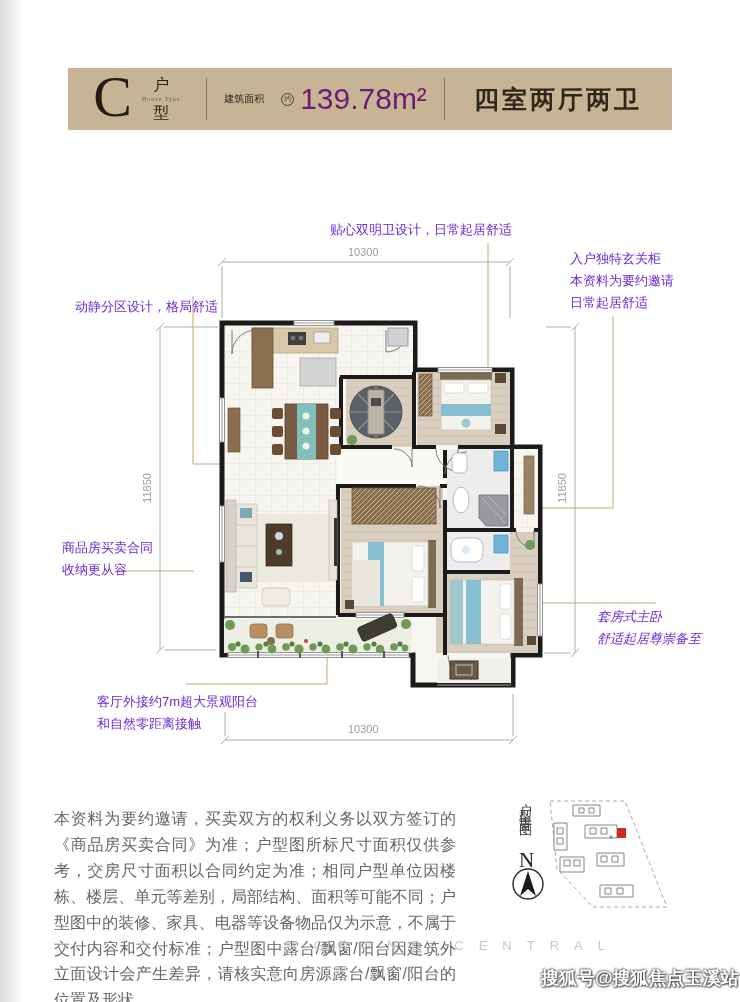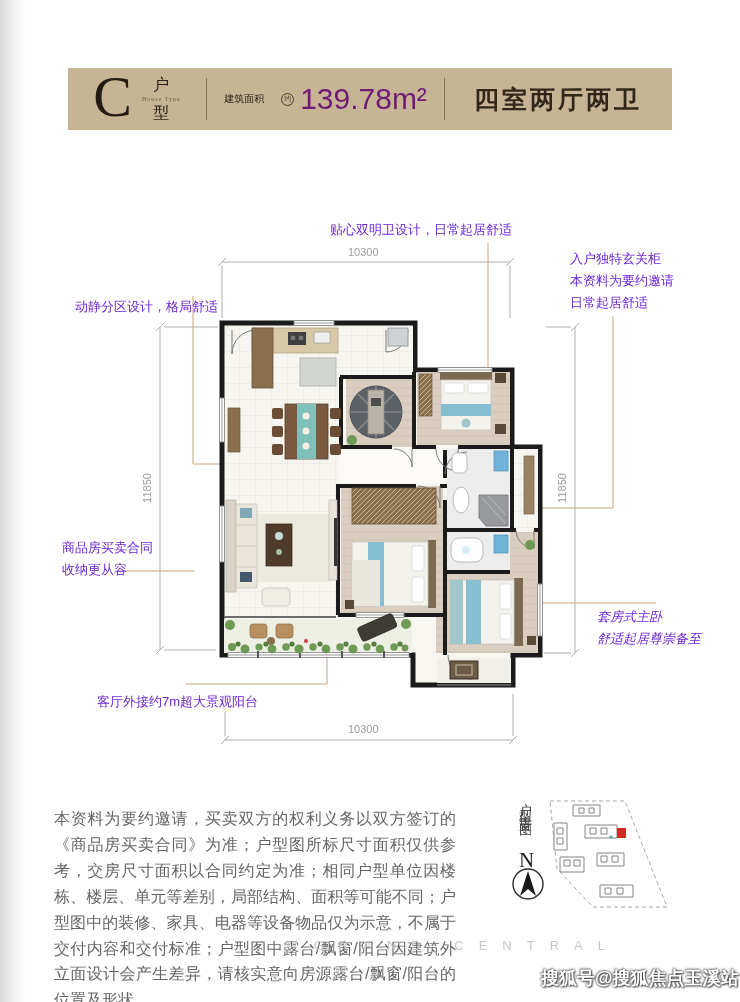--- a/index.html
+++ b/index.html
@@ -353,20 +353,21 @@
 
   <div class="anno" style="left:75px;top:272px;margin-top:24px;">动静分区设计，格局舒适</div>
 
   <div class="anno" style="left:62px;top:537px;">
     <div>商品房买卖合同</div>
     <div>收纳更从容</div>
   </div>
 
   <div class="anno" style="left:97px;top:691px;">
     <div>客厅外接约7m超大景观阳台</div>
+    <div>和自然零距离接触</div>
   </div>
 
   <div class="anno" style="left:597px;top:606px;font-style:italic;">
     <div>套房式主卧</div>
     <div>舒适起居尊崇备至</div>
   </div>
 
   <div class="dim" style="left:348px;top:246px;">10300</div>
   <div class="dim" style="left:348px;top:723px;">10300</div>
   <div class="dim vert" style="left:132px;top:482px;">11850</div>

